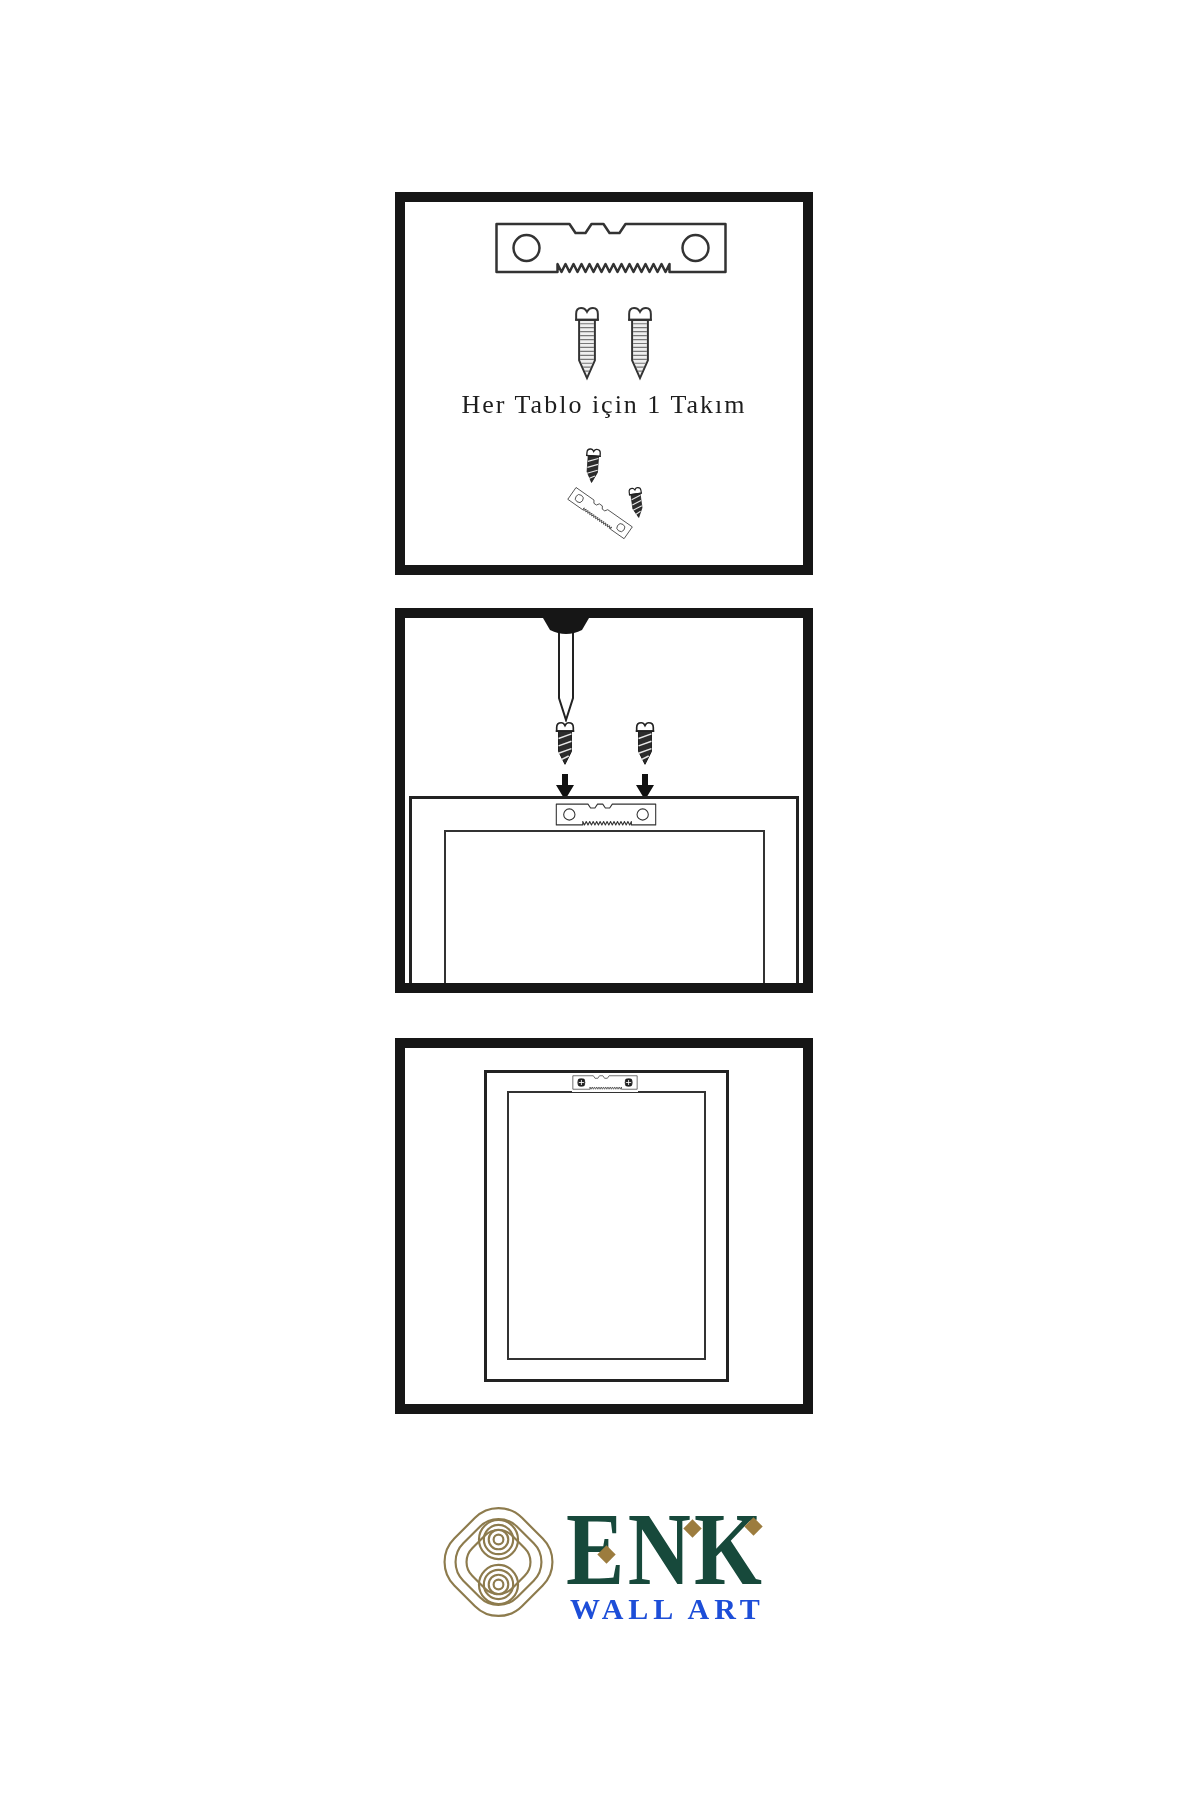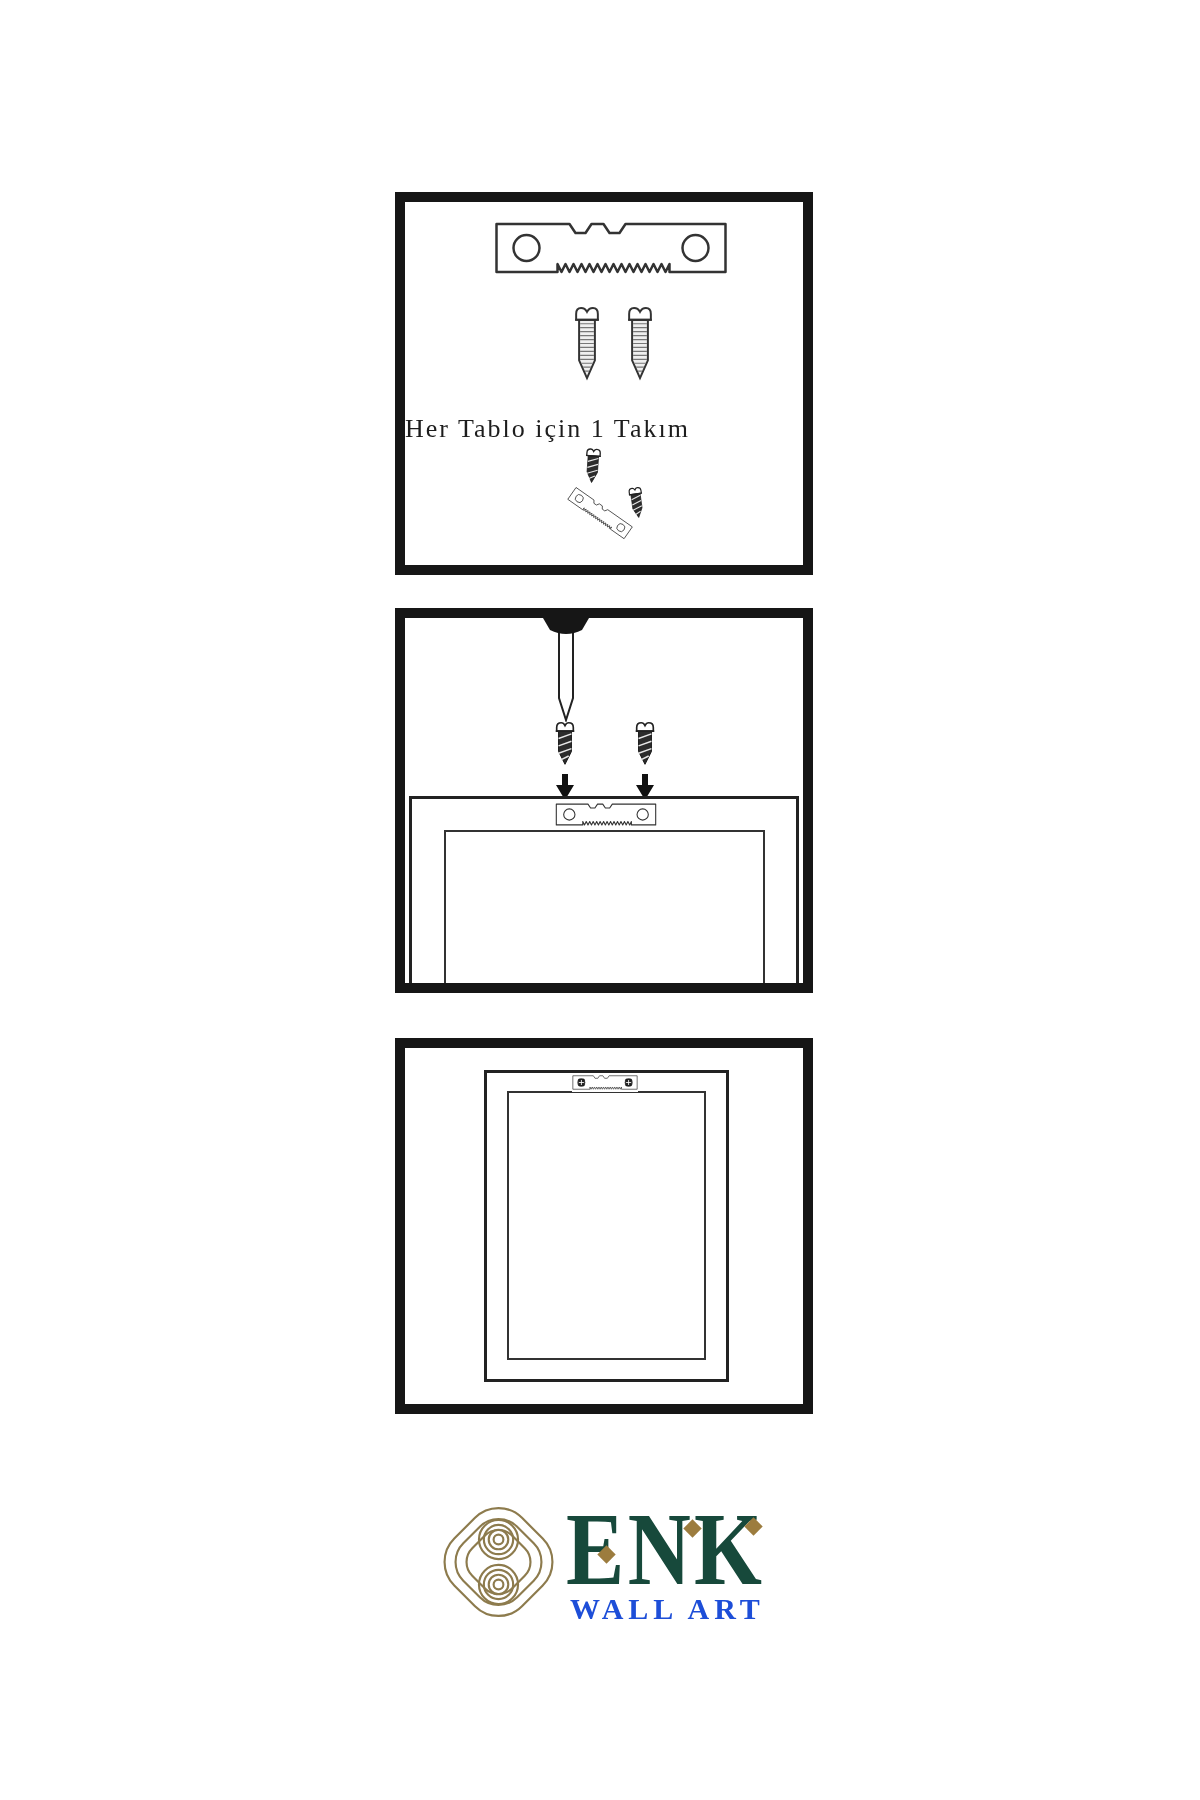--- a/index.html
+++ b/index.html
@@ -4,22 +4,22 @@
 <style>
   html,body{margin:0;padding:0;background:#fff;}
   #canvas{position:relative;width:1200px;height:1800px;background:#ffffff;overflow:hidden;
           font-family:"Liberation Serif", serif;}
   .panel{position:absolute;left:395px;width:418px;border:10px solid #161616;background:#fff;
          box-sizing:border-box;overflow:hidden;}
   #panel-1{top:192px;height:383px;}
   #panel-2{top:608px;height:385px;}
   #panel-3{top:1038px;height:376px;}
   .abs{position:absolute;}
-  .caption{position:absolute;left:0;top:188px;width:100%;text-align:left;
-           font-size:26px;letter-spacing:2px;color:#1d1d1d;font-weight:400;margin-top:24px;}
+  .caption{position:absolute;left:0;top:188px;width:100%;text-align:center;
+           font-size:26px;letter-spacing:2px;color:#1d1d1d;font-weight:400;}
   .frame-outer{position:absolute;border:3px solid #222;background:#fff;box-sizing:border-box;}
   .frame-inner{position:absolute;border:2px solid #333;background:#fff;box-sizing:border-box;}
   .hanger-bg{background:#fff;}
   
   #brand-word{position:absolute;left:566px;top:1506px;font-size:104px;line-height:86px;
               font-weight:bold;color:#17493b;letter-spacing:4px;transform:scaleX(.84);
               transform-origin:left top;}
   #brand-sub{position:absolute;left:570px;top:1592px;font-size:30px;letter-spacing:5px;
              color:#1d4ed8;font-weight:bold;}
   .diamond{position:absolute;width:13px;height:13px;background:#9c7c3e;transform:rotate(45deg);}

